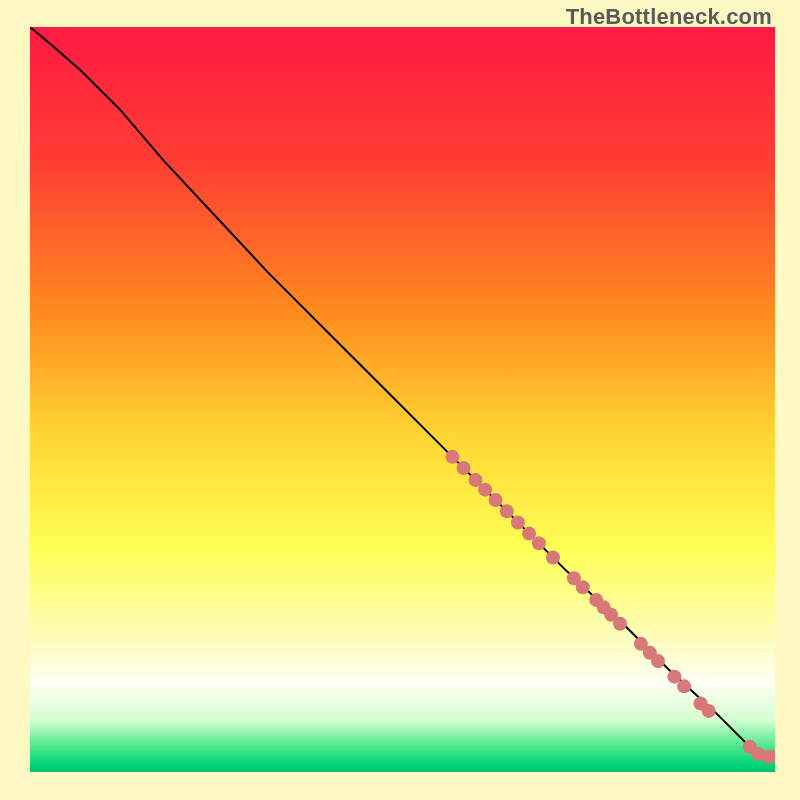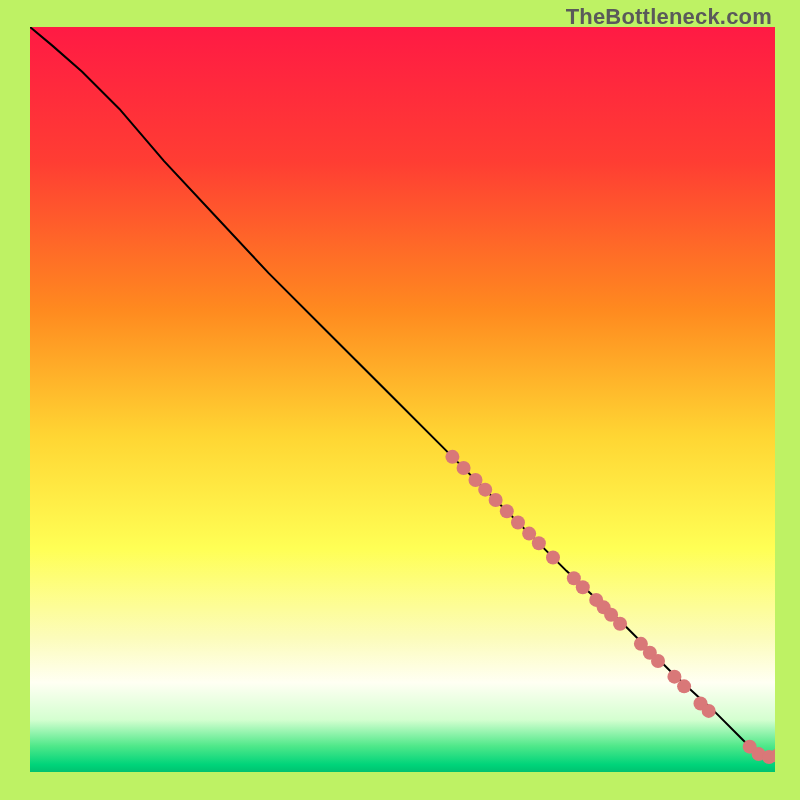--- a/index.html
+++ b/index.html
@@ -8,21 +8,21 @@
     width: 800px;
     height: 800px;
     background: #000;
     overflow: hidden;
     font-family: Arial, Helvetica, sans-serif;
   }
   .frame {
     position: relative;
     width: 800px;
     height: 800px;
-    background: #bef264;
+    background: #fef9c3;
   }
   .watermark {
     position: absolute;
     top: 4px;
     right: 28px;
     font-size: 22px;
     font-weight: 600;
     color: #5a5a5a;
     letter-spacing: 0.2px;
     z-index: 10;

